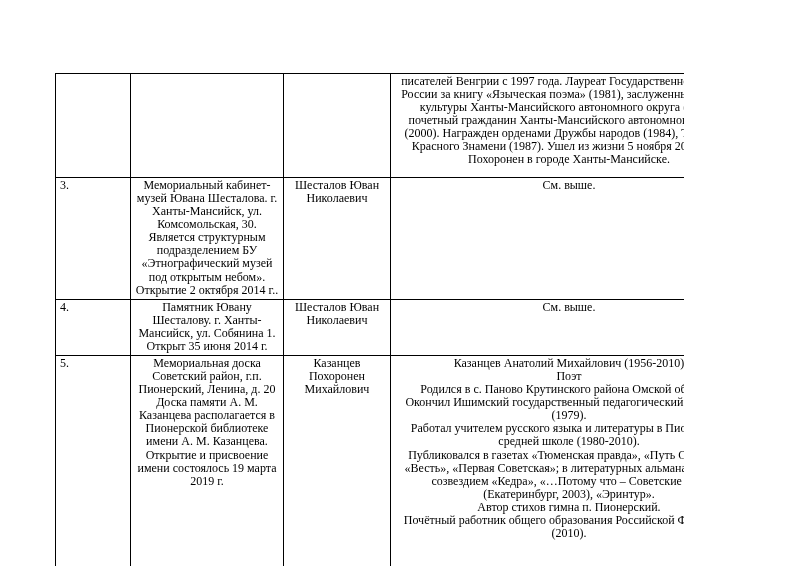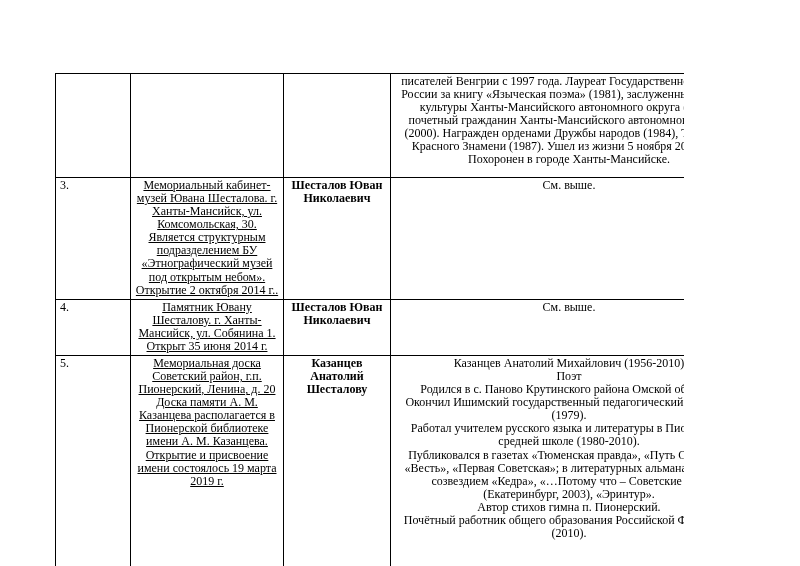--- a/index.html
+++ b/index.html
@@ -33,25 +33,23 @@
     padding: 1px 4px 2px 4px;
     overflow: hidden;
     word-wrap: break-word;
   }
   td.num {
     text-align: left;
     padding-left: 26px;
   }
   td.desc {
     text-align: center;
-    text-decoration: underline;
   }
   td.person {
     text-align: center;
-    font-weight: bold;
   }
   td.bio {
     text-align: center;
     white-space: pre-line;
   }
 </style>
 </head>
 <body>
 
 <div class="page">
@@ -77,21 +75,21 @@
       </tr>
       <tr style="height:53px;">
         <td class="num">4.</td>
         <td class="desc">Памятник Ювану Шесталову. г. Ханты-Мансийск, ул. Собянина 1. Открыт 35 июня 2014 г.</td>
         <td class="person">Шесталов Юван Николаевич</td>
         <td class="bio">См. выше.</td>
       </tr>
       <tr style="height:212px;">
         <td class="num">5.</td>
         <td class="desc">Мемориальная доска Советский район, г.п. Пионерский, Ленина, д. 20 Доска памяти А. М. Казанцева располагается в Пионерской библиотеке имени А. М. Казанцева. Открытие и присвоение имени состоялось 19 марта 2019 г.</td>
-        <td class="person">Казанцев Анатолий Шесталову</td>
+        <td class="person">Казанцев Похоронен Михайлович</td>
         <td class="bio">Казанцев Анатолий Михайлович (1956-2010)
 Поэт
 Родился в с. Паново Крутинского района Омской области.
 Окончил Ишимский государственный педагогический институт (1979).
 Работал учителем русского языка и литературы в Пионерской средней школе (1980-2010).
 Публиковался в газетах «Тюменская правда», «Путь Октября», «Весть», «Первая Советская»; в литературных альманахах «Под созвездием «Кедра», «…Потому что – Советские мы» (Екатеринбург, 2003), «Эринтур».
 Автор стихов гимна п. Пионерский.
 Почётный работник общего образования Российской Федерации (2010).</td>
       </tr>
     </tbody>

